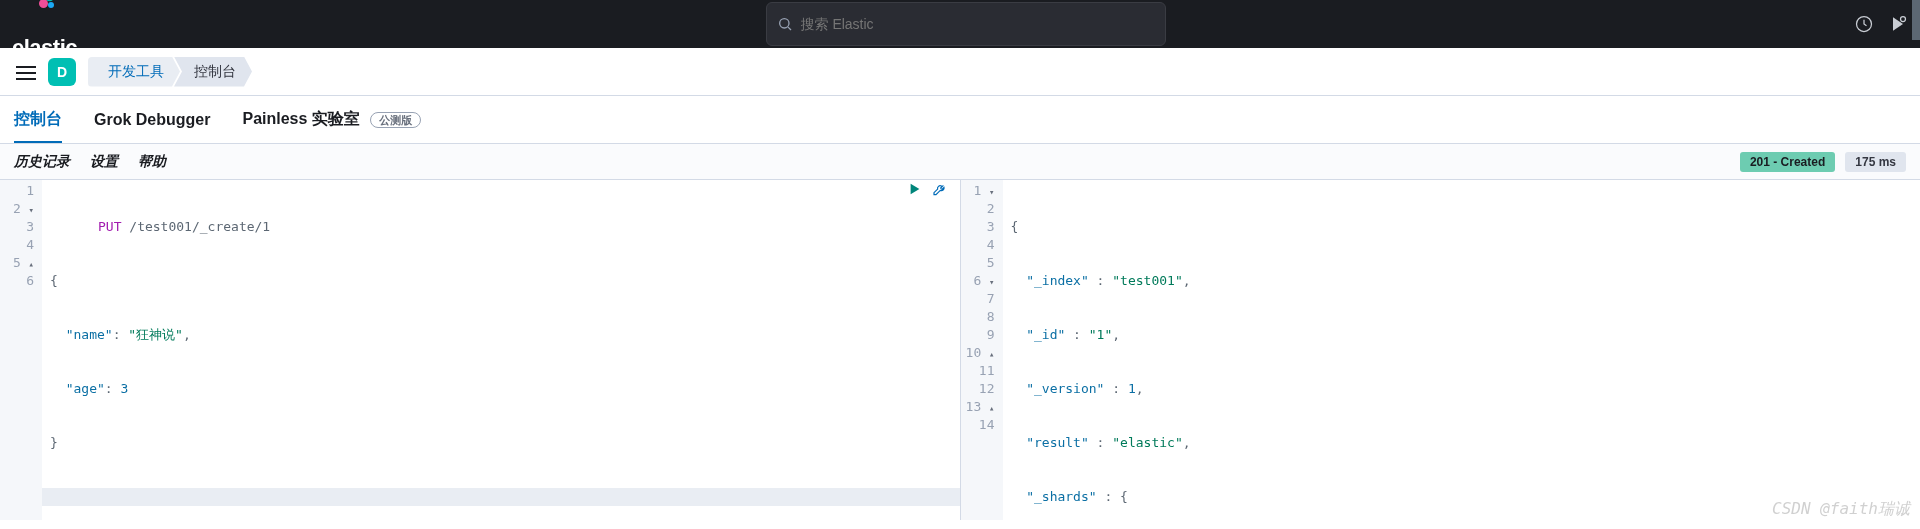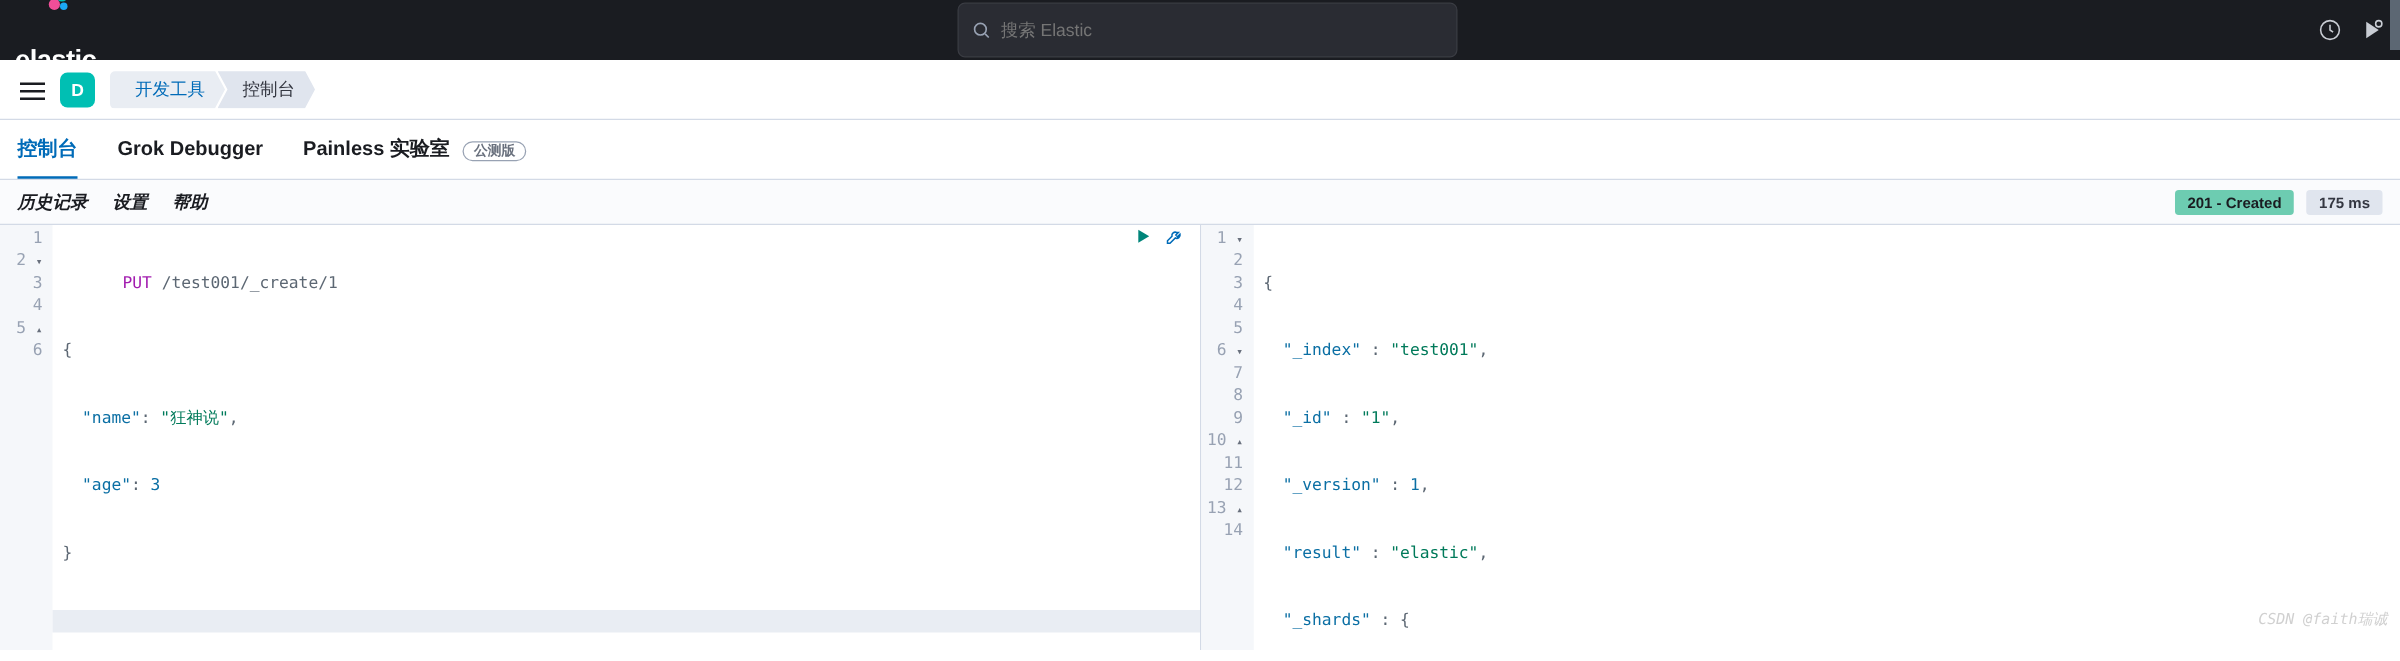--- a/index.html
+++ b/index.html
@@ -56,21 +56,21 @@
     .path { color: #5c6773; }
     .key { color: #0b6fa4; }
     .string { color: #007a5a; }
     .number { color: #0b6fa4; }
     .punct { color: #5c6773; }
     
     .action-icons { position: absolute; top: 2px; right: 12px; display: flex; gap: 10px; }
     .play-icon svg { width: 14px; height: 14px; fill: #00857a; }
     .wrench-icon svg { width: 16px; height: 16px; stroke: #006bb8; fill: none; stroke-width: 1.8; }
     
-    .watermark { position: absolute; bottom: 16px; right: 10px; color: rgba(120,120,120,0.35); font-size: 12px; font-style: italic; margin-left: 37px; }
+    .watermark { position: absolute; bottom: 2px; right: 10px; color: rgba(120,120,120,0.35); font-size: 16px; font-style: italic; margin-left: 37px; }
     .side-handle { position: absolute; right: 0; top: 0; width: 8px; height: 40px; background: #5c6773; }
   </style>
 </head>
 <body>
 
 <div class="top-header">
   <div class="logo-cluster">
     <svg class="logo-icon" viewBox="0 0 32 32">
       <circle cx="10" cy="10" r="6" fill="#fec514"></circle>
       <circle cx="22" cy="12" r="7" fill="#00bfb3"></circle>

